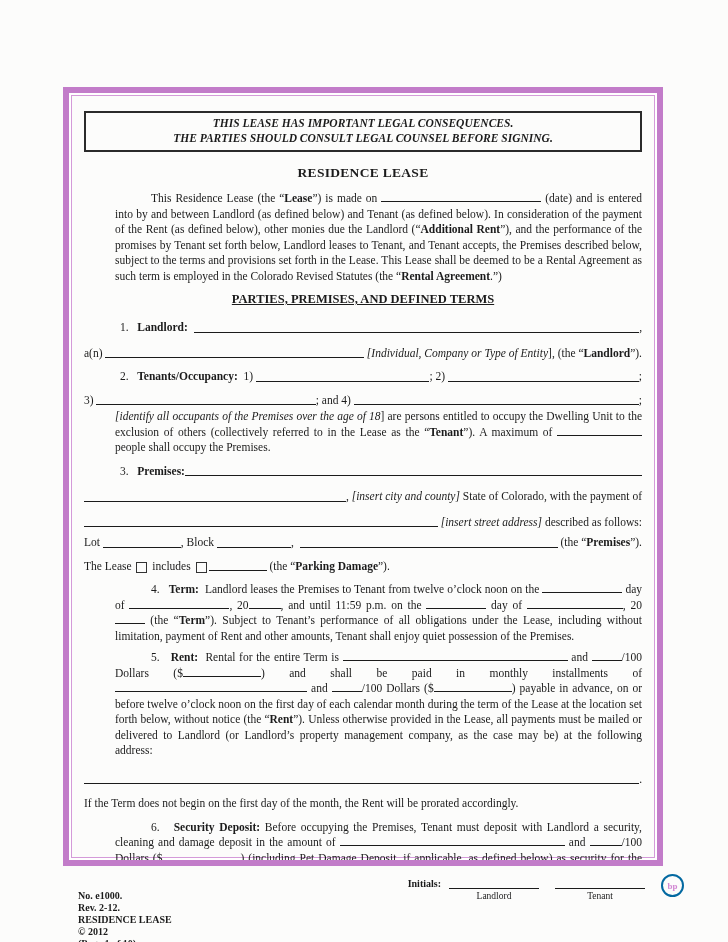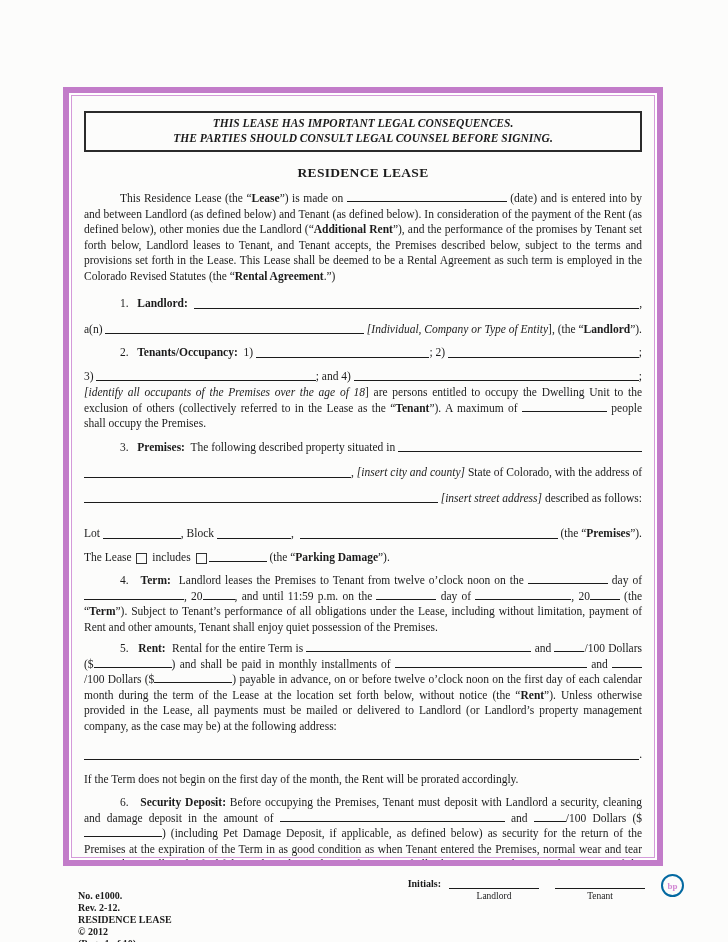--- a/index.html
+++ b/index.html
@@ -32,21 +32,21 @@
     text-align:center;font-weight:bold;
     font-size:13.5px;line-height:16px;
     margin-top:13px;letter-spacing:.3px;
   }
   .section-heading{
     text-align:center;font-weight:bold;
     font-size:12.5px;line-height:17px;
     margin-top:7px;text-decoration:underline;
   }
   .para{font-size:11.5px;line-height:15.5px;}
-  .flow{text-align:justify;}
+  .flow{text-align:justify;margin-left:31px;}
   .ind{text-indent:36px;}
   .num{padding-left:36px;}
   .line{display:flex;align-items:flex-end;}
   .line .t{white-space:pre;flex:0 0 auto;}
   .flow .t,.plain .t{white-space:pre-wrap;}
   .t.b{font-weight:bold;}
   .t.i{font-style:italic;}
   .blank{
     display:inline-block;height:2px;
     border-bottom:1px solid #1b1b1b;
@@ -94,20 +94,21 @@
       <div>THIS LEASE HAS IMPORTANT LEGAL CONSEQUENCES.</div>
       <div>THE PARTIES SHOULD CONSULT LEGAL COUNSEL BEFORE SIGNING.</div>
     </div>
 
     <div class="doc-title">RESIDENCE LEASE</div>
 
     <div id="doc-body-pre">
         <div class="para flow ind" style="margin-top: 10px;"><span class="t">This Residence Lease (the “</span><span class="t b">Lease</span><span class="t">”) is made on </span><span class="blank" style="width: 160px;"></span><span class="t"> (date) and is entered into by and between Landlord (as defined below) and Tenant (as defined below). In consideration of the payment of the Rent (as defined below), other monies due the Landlord (“</span><span class="t b">Additional Rent</span><span class="t">”), and the performance of the promises by Tenant set forth below, Landlord leases to Tenant, and Tenant accepts, the Premises described below, subject to the terms and provisions set forth in the Lease. This Lease shall be deemed to be a Rental Agreement as such term is employed in the Colorado Revised Statutes (the “</span><span class="t b">Rental Agreement</span><span class="t">.”)</span></div>
       </div>
 
+    <div class="section-heading">PARTIES, PREMISES, AND DEFINED TERMS</div>
 
     <div id="doc-body-main">
         <div class="para line num" style="margin-top: 12px;">
           <span class="t">1.&nbsp;&nbsp;&nbsp;</span>
           <span class="t b">Landlord:</span>
           <span class="t">  </span>
           <span class="blank grow"></span>
           <span class="t">,</span>
         </div>
         <div class="para line" style="margin-top: 10px;">
@@ -132,36 +133,35 @@
           <span class="t">3) </span>
           <span class="blank grow"></span>
           <span class="t">; and 4) </span>
           <span class="blank grow" style="flex-grow: 1.3;"></span>
           <span class="t">;</span>
         </div>
         <div class="para flow" style="margin-top: 1px;"><span class="t i">[identify all occupants of the Premises over the age of 18</span><span class="t">] are persons entitled to occupy the Dwelling Unit to the exclusion of others (collectively referred to in the Lease as the “</span><span class="t b">Tenant</span><span class="t">”). A maximum of </span><span class="blank" style="width: 85px;"></span><span class="t"> people shall occupy the Premises.</span></div>
         <div class="para line num" style="margin-top: 8px;">
           <span class="t">3.&nbsp;&nbsp;&nbsp;</span>
           <span class="t b">Premises:</span>
-          <span class="t">  The following described property situated in </span>
           <span class="blank grow"></span>
         </div>
         <div class="para line" style="margin-top: 10px;">
           <span class="blank grow"></span>
           <span class="t">, </span>
           <span class="t i">[insert city and county]</span>
-          <span class="t"> State of Colorado, with the address of</span>
+          <span class="t"> State of Colorado, with the payment of</span>
         </div>
         <div class="para line" style="margin-top: 10px; text-align: right;">
           <span class="blank grow"></span>
           <span class="t"> </span>
           <span class="t i">[insert street address]</span>
           <span class="t"> described as follows:</span>
         </div>
-        <div class="para line" style="margin-top: 20px;">
+        <div class="para line" style="margin-top: 5px;">
           <span class="t">Lot </span>
           <span class="blank" style="width: 78px;"></span>
           <span class="t">, Block </span>
           <span class="blank" style="width: 74px;"></span>
           <span class="t">,  </span>
           <span class="blank grow"></span>
           <span class="t"> (the “</span>
           <span class="t b">Premises</span>
           <span class="t">”).</span>
         </div>

